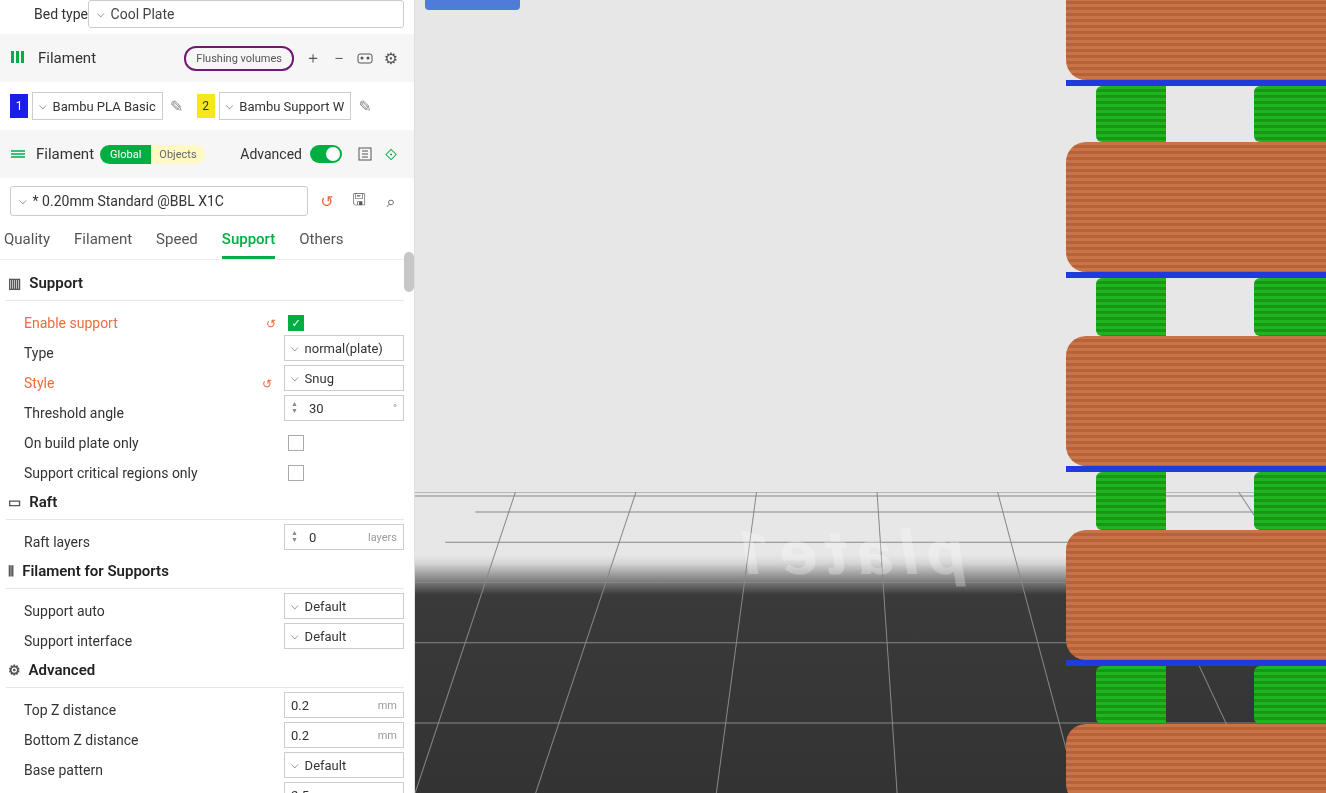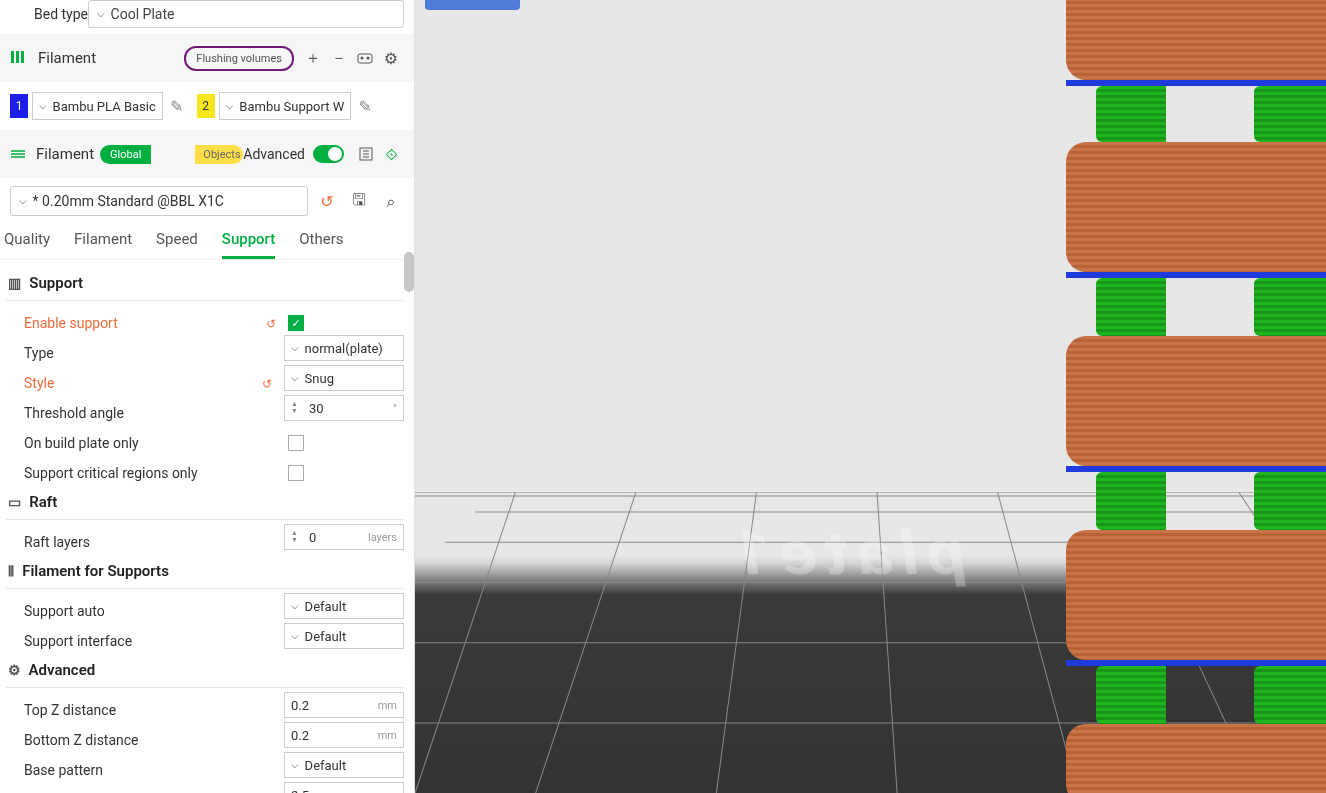--- a/index.html
+++ b/index.html
@@ -21,21 +21,21 @@
 .fil-item { display: flex; align-items: center; gap: 4px; }
 .swatch { width: 18px; height: 24px; display: flex; align-items: center; justify-content: center; color: #fff; font-size: 12px; }
 .sw1 { background: #1b1ee8; }
 .sw2 { background: #f7e61b; color: #333; }
 .fil-select { display: flex; align-items: center; border: 1px solid #ccc; height: 28px; padding: 0 6px; font-size: 13px; color: #333; min-width: 130px; }
 .edit-ic { width: 20px; height: 20px; display: flex; align-items: center; justify-content: center; color: #888; }
 
 .process-hdr { display: flex; align-items: center; height: 48px; padding: 0 10px; background: #f6f6f6; }
 .toggle-pill { display: flex; border-radius: 12px; overflow: hidden; font-size: 11px; margin-left: 6px; }
 .toggle-on { background: #00ae42; color: #fff; padding: 3px 10px; }
-.toggle-off { background: #fde047; color: #666; padding: 3px 8px; margin-left: 44px; }
+.toggle-off { background: #fef9c3; color: #666; padding: 3px 8px; }
 .spacer { flex: 1; }
 .adv-label { font-size: 14px; color: #333; margin-right: 8px; }
 .switch { width: 32px; height: 18px; background: #00ae42; border-radius: 9px; position: relative; margin-right: 10px; }
 .switch::after { content: ""; position: absolute; right: 2px; top: 2px; width: 14px; height: 14px; background: #fff; border-radius: 50%; }
 
 .preset-row { display: flex; align-items: center; padding: 8px 10px; gap: 6px; }
 .preset-select { flex: 1; border: 1px solid #ccc; height: 30px; border-radius: 3px; display: flex; align-items: center; padding: 0 8px; font-size: 14px; color: #333; }
 
 .tabs { display: flex; padding: 6px 4px 0; gap: 24px; border-bottom: 1px solid #eee; }
 .tab { font-size: 15px; color: #555; padding-bottom: 8px; cursor: pointer; }

